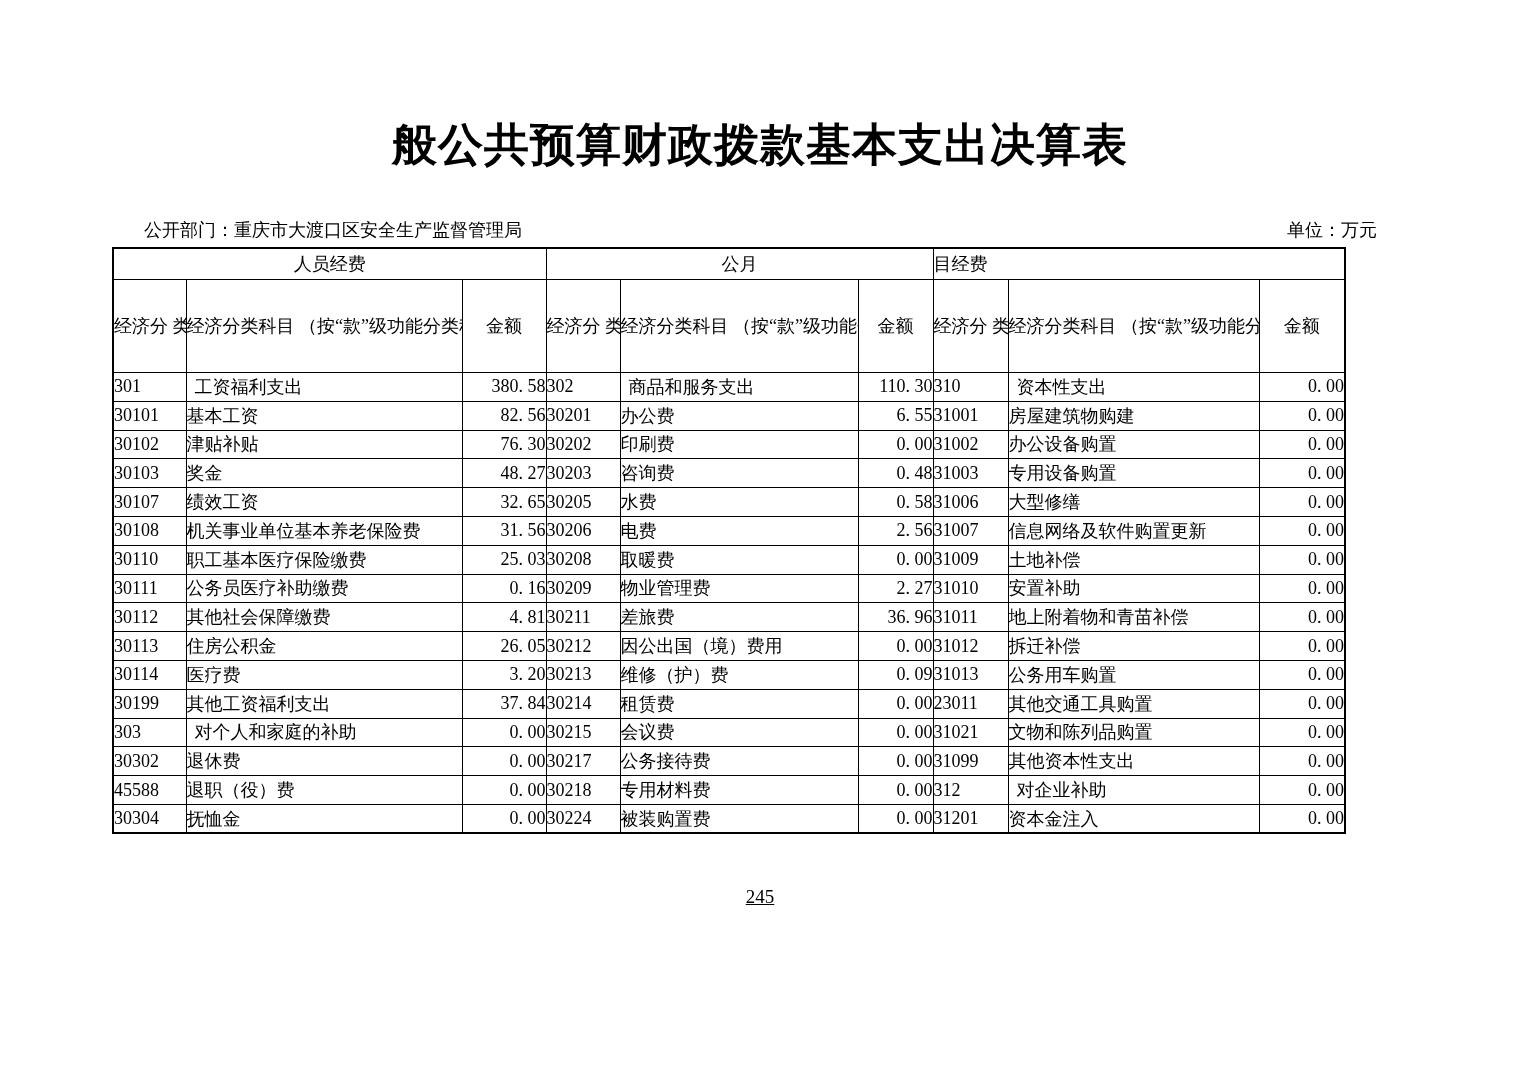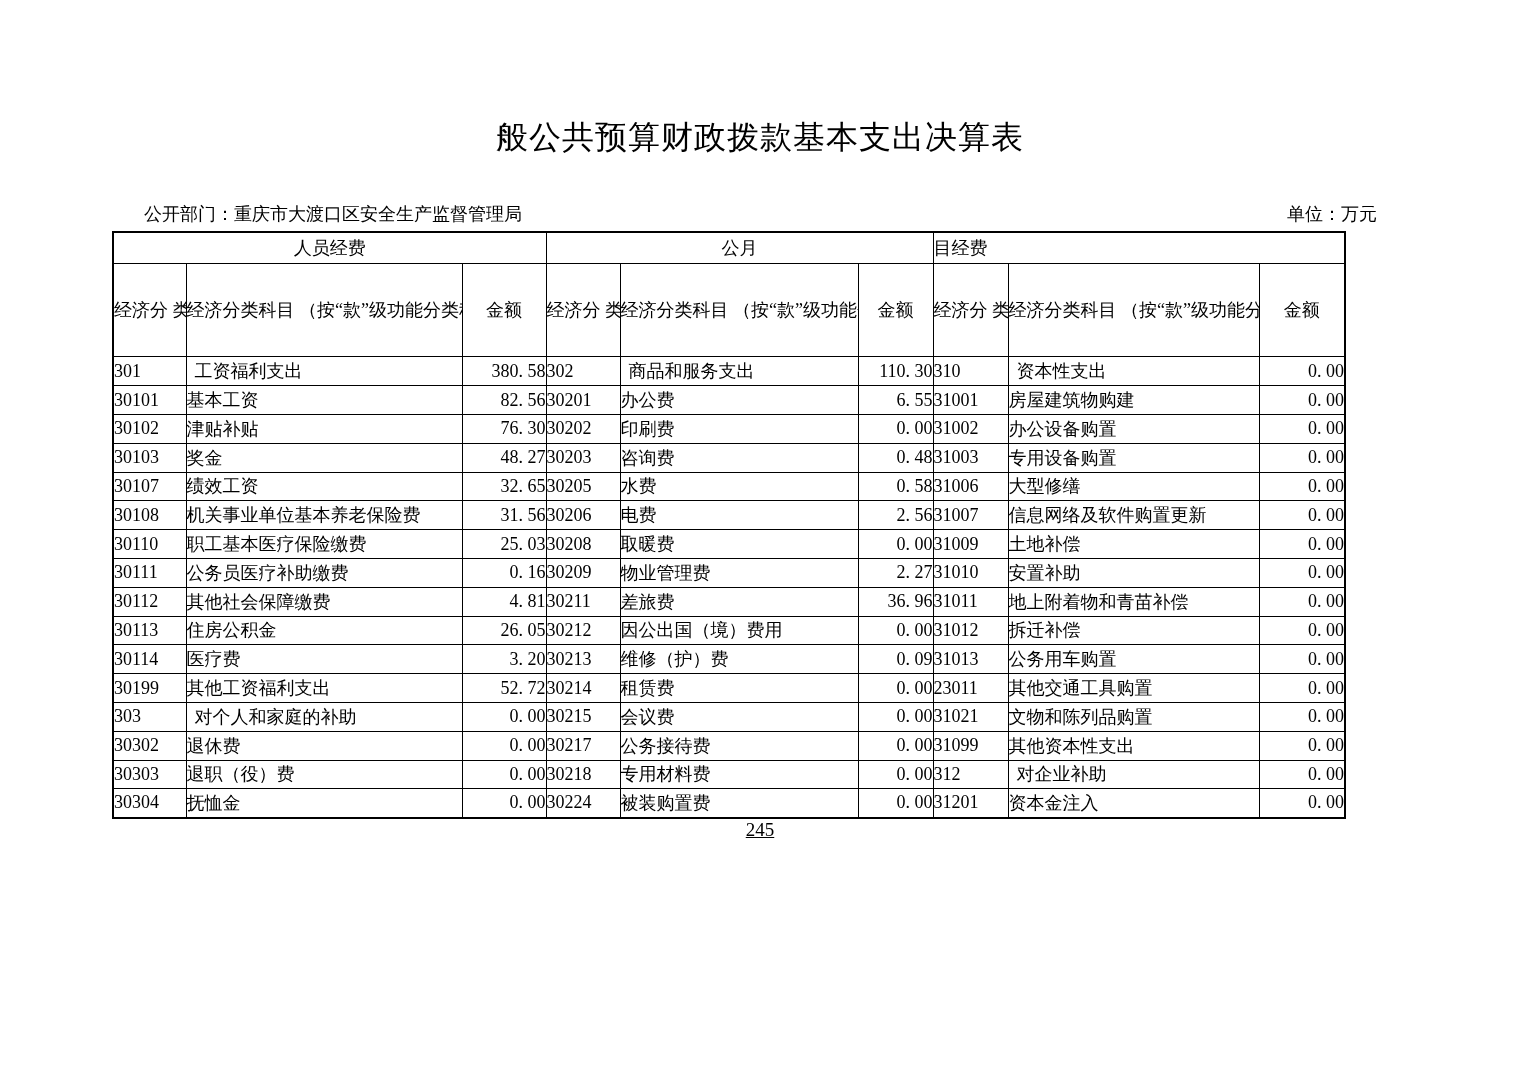--- a/index.html
+++ b/index.html
@@ -11,22 +11,22 @@
     width: 1520px;
     height: 1074px;
     overflow: hidden;
     color: #000000;
     font-family: "Liberation Serif", "DejaVu Serif", serif;
   }
   .title {
     margin: 0;
     padding-top: 118px;
     text-align: center;
-    font-size: 32px;
-    font-weight: normal;
+    font-size: 45px;
+    font-weight: bold;
     letter-spacing: 1px;
     line-height: 1.2;
   }
   .meta {
     width: 1233px;
     margin: 48px 0 6px 144px;
     display: flex;
     justify-content: space-between;
     align-items: flex-end;
     font-size: 18px;
@@ -77,20 +77,21 @@
     padding-left: 22px;
   }
   td.subject.top {
     padding-left: 8px;
   }
   td.amount {
     text-align: right;
     padding-right: 3px;
   }
   .footer {
+    margin-top: 52px;
     text-align: center;
     font-size: 19px;
     text-decoration: underline;
   }
 </style>
 </head>
 <body>
 
 <h1 class="title">般公共预算财政拨款基本支出决算表</h1>
 
@@ -256,21 +257,21 @@
         <td class="code">30213</td>
         <td class="subject">维修（护）费</td>
         <td class="amount">0. 09</td>
         <td class="code">31013</td>
         <td class="subject">公务用车购置</td>
         <td class="amount">0. 00</td>
       </tr>
       <tr>
         <td class="code">30199</td>
         <td class="subject">其他工资福利支出</td>
-        <td class="amount">52. 72</td>
+        <td class="amount">37. 84</td>
         <td class="code">30214</td>
         <td class="subject">租赁费</td>
         <td class="amount">0. 00</td>
         <td class="code">23011</td>
         <td class="subject">其他交通工具购置</td>
         <td class="amount">0. 00</td>
       </tr>
       <tr>
         <td class="code">303</td>
         <td class="subject top">对个人和家庭的补助</td>
@@ -287,21 +288,21 @@
         <td class="subject">退休费</td>
         <td class="amount">0. 00</td>
         <td class="code">30217</td>
         <td class="subject">公务接待费</td>
         <td class="amount">0. 00</td>
         <td class="code">31099</td>
         <td class="subject">其他资本性支出</td>
         <td class="amount">0. 00</td>
       </tr>
       <tr>
-        <td class="code">30303</td>
+        <td class="code">45588</td>
         <td class="subject">退职（役）费</td>
         <td class="amount">0. 00</td>
         <td class="code">30218</td>
         <td class="subject">专用材料费</td>
         <td class="amount">0. 00</td>
         <td class="code">312</td>
         <td class="subject top">对企业补助</td>
         <td class="amount">0. 00</td>
       </tr>
       <tr>

